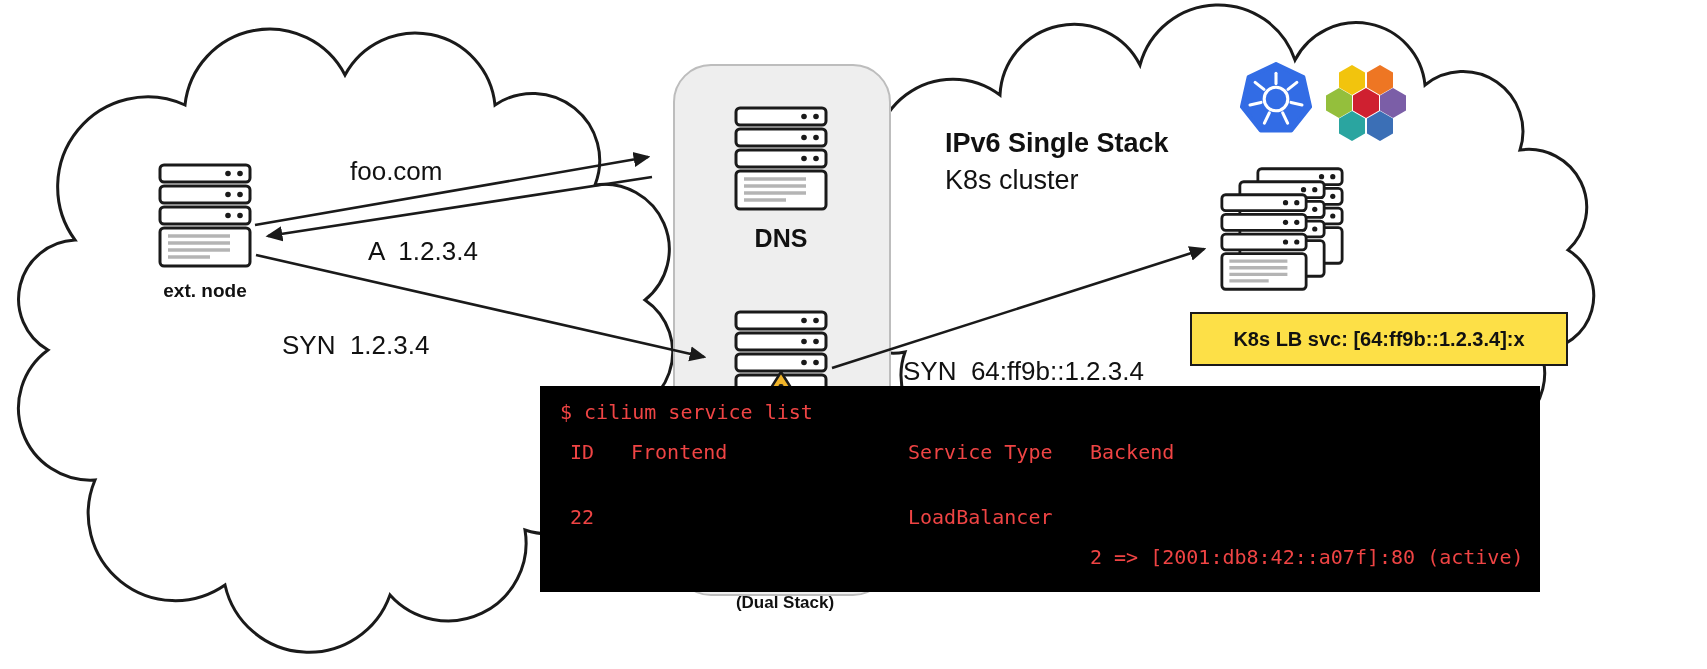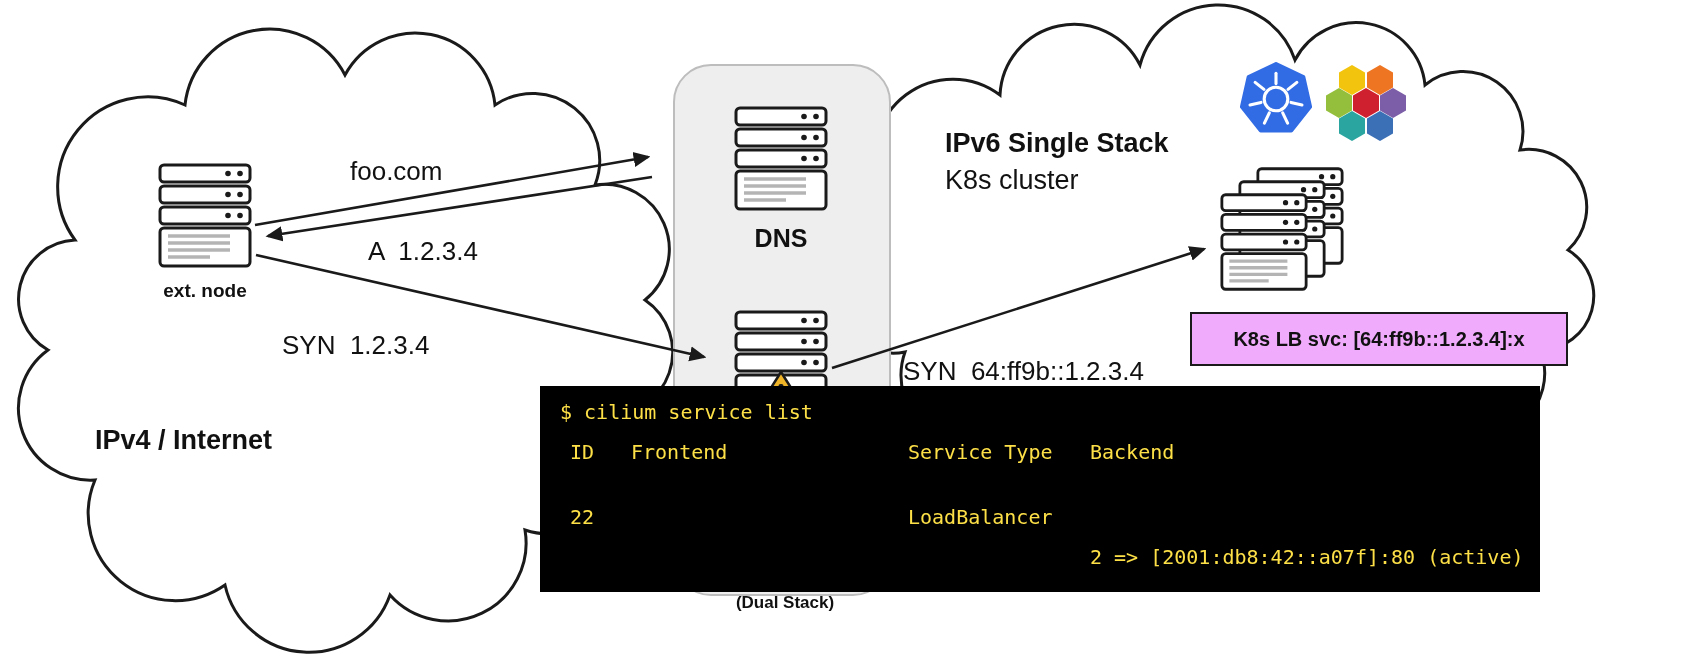--- a/index.html
+++ b/index.html
@@ -5,23 +5,23 @@
 <style>
   html,body{margin:0;padding:0;background:#fff;}
   .stage{position:relative;width:1707px;height:669px;background:#fff;overflow:hidden;
          font-family:"Liberation Sans",sans-serif;color:#111;}
   .abs{position:absolute;}
   .lbl{position:absolute;white-space:pre;color:#111;}
   .fs26{font-size:26px;}
   .bold{font-weight:bold;}
   .center{text-align:center;}
   .badge{position:absolute;display:flex;align-items:center;justify-content:center;
-         background:#f0abfc;border:2.5px solid #1a1a1a;font-weight:bold;font-size:20px;}
+         background:#fde047;border:2.5px solid #1a1a1a;font-weight:bold;font-size:20px;}
   .dns-col{position:absolute;background:#eeeeee;border:2px solid #bdbdbd;border-radius:38px;}
-  .terminal{position:absolute;background:#000;color:#fde047;
+  .terminal{position:absolute;background:#000;color:#ef4444;
             font-family:"DejaVu Sans Mono",monospace;font-size:20px;}
   .tcell{position:absolute;white-space:pre;}
   .hex{position:absolute;width:26px;height:30px;
        clip-path:polygon(50% 0%,100% 25%,100% 75%,50% 100%,0% 75%,0% 25%);}
   .hx-yellow{background:#f2c40d}.hx-orange{background:#ee7623}.hx-green{background:#94bf3c}
   .hx-red{background:#cf2030}.hx-purple{background:#7b5ea7}.hx-teal{background:#2aa5a0}
   .hx-blue{background:#3b6fb6}
 </style>
 </head>
 <body>
@@ -104,21 +104,20 @@
       <line x1="256" y1="255" x2="704" y2="357" marker-end="url(#ah)"></line>
       <line x1="832" y1="368" x2="1204" y2="249" marker-end="url(#ah)"></line>
     </g>
   </svg>
 
   <svg class="abs" style="left:158px;top:163px" width="94" height="105">
       <use href="#sym-server"></use>
     </svg>
   <div class="lbl bold center" style="left:130px;top:280px;width:150px;font-size:19px;">ext. node</div>
 
-  <div class="lbl bold" style="left:95px;top:425px;font-size:27px;">IPv4 / Internet</div>
 
   <svg class="abs" style="left:734px;top:106px" width="94" height="105">
       <use href="#sym-server"></use>
     </svg>
   <div class="lbl bold center" style="left:734px;top:224px;width:94px;font-size:25px;">DNS</div>
 
   <svg class="abs" style="left:734px;top:310px" width="94" height="105">
       <use href="#sym-server-warn"></use>
     </svg>
 

